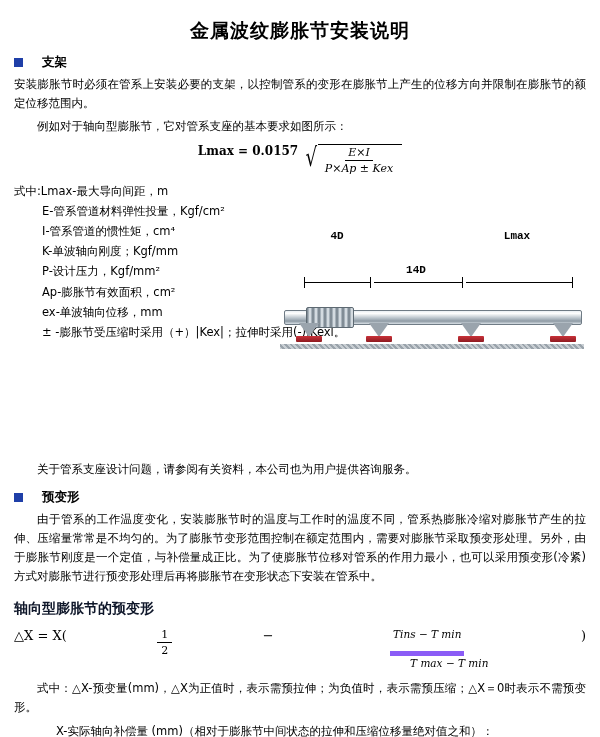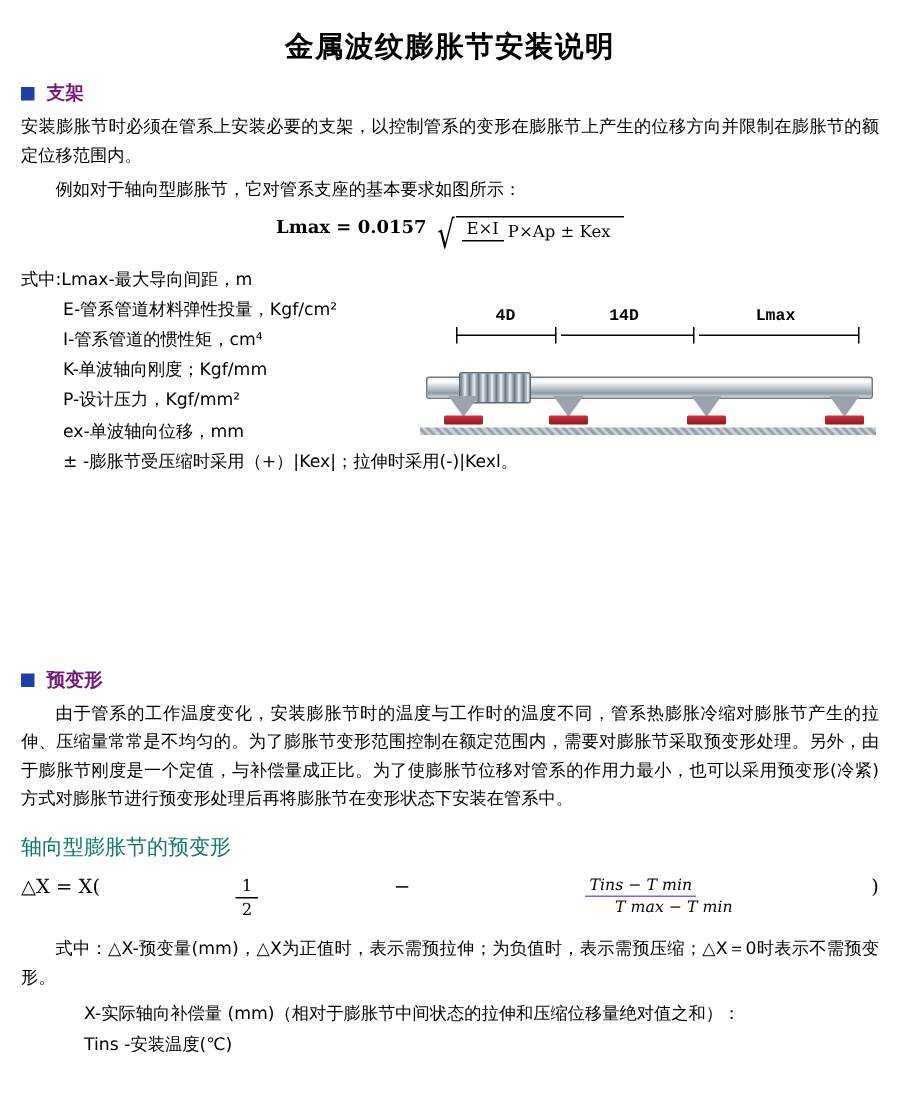--- a/index.html
+++ b/index.html
@@ -38,36 +38,36 @@
     margin: 0 0 4px 0;
     line-height: 1.65;
     text-align: justify;
     font-size: 11.5px;
   }
   .indent {
     text-indent: 2em;
   }
   .sec-head {
     font-weight: bold;
-    color: #701a75;
+    color: #000000;
     font-size: 12.5px;
     margin: 10px 0 4px 0;
     display: flex;
     align-items: center;
-    gap: 8px;
+    gap: 19px;
   }
   .sq {
     display: inline-block;
     width: 9px;
     height: 9px;
     background: #1f3fa8;
   }
   .subhead {
-    color: #0f766e;
-    font-weight: normal;
+    color: #0f172a;
+    font-weight: bold;
     font-size: 14px;
     margin: 14px 0 6px 0;
   }
   .formula-box {
     display: flex;
     justify-content: center;
     margin: 8px 0 6px 0;
   }
   .formula {
     font-family: "DejaVu Serif", "Liberation Serif", serif;
@@ -86,24 +86,25 @@
     line-height: 1;
     margin-right: -2px;
     transform: scaleX(0.7);
   }
   .sqrt .under {
     border-top: 1px solid #000;
     padding: 1px 6px 0 4px;
   }
   .frac {
     display: inline-flex;
-    flex-direction: row;
+    flex-direction: column;
     align-items: center;
     vertical-align: middle;
     font-size: 11px;
+    font-style: italic;
   }
   .frac .num {
     border-bottom: 1px solid #000;
     padding: 0 3px 1px 3px;
   }
   .frac .den {
     padding: 1px 3px 0 3px;
   }
   .legend {
     margin: 6px 0 0 0;
@@ -128,21 +129,21 @@
   }
   .fig-labels {
     display: flex;
     font-size: 11px;
     font-weight: bold;
     font-family: "DejaVu Serif", "Liberation Serif", serif;
     padding-left: 26px;
   }
   .fig-labels span { display: inline-block; font-family: Liberation Mono, monospace; }
   .lbl-4d { width: 66px; text-align: center; }
-  .lbl-14d { width: 92px; text-align: center; }
+  .lbl-14d { width: 92px; text-align: center; margin-top: 34px; }
   .lbl-lmax { width: 110px; text-align: center; }
   .fig-line-row {
     position: relative;
     height: 14px;
     margin-left: 26px;
     margin-right: 6px;
   }
   .fig-line-row .seg {
     position: absolute;
     top: 6px;
@@ -224,21 +225,21 @@
   }
   .small-frac {
     display: inline-flex;
     flex-direction: column;
     align-items: center;
     font-size: 10.5px;
     font-style: italic;
     vertical-align: middle;
     margin: 0 2px;
   }
-  .small-frac .num { border-bottom: 1px solid #8b5cf6; padding: 0 3px 1px; }
+  .small-frac .num { border-bottom: 5px solid #8b5cf6; padding: 0 3px 11px; }
   .small-frac .den { padding: 1px 3px 0; margin-left: 44px; }
   .halffrac {
     display: inline-flex;
     flex-direction: column;
     align-items: center;
     font-size: 11px;
     vertical-align: middle;
     margin: 0 3px;
     font-style: normal;
   }
@@ -281,20 +282,21 @@
         </span>
       </span>
     </div>
 
     <div class="legend">
       <div class="first">式中:Lmax-最大导向间距，m</div>
       <div>E-管系管道材料弹性投量，Kgf/cm²</div>
       <div>I-管系管道的惯性矩，cm⁴</div>
       <div>K-单波轴向刚度；Kgf/mm</div>
       <div>P-设计压力，Kgf/mm²</div>
+      <div>Ap-膨胀节有效面积，cm²</div>
       <div>ex-单波轴向位移，mm</div>
       <div>± -膨胀节受压缩时采用（+）|Kex|；拉伸时采用(-)|Kexl。</div>
     </div>
 
     <div class="fig-row">
       <div class="figure">
         <div class="fig-labels">
           <span class="lbl-4d">4D</span>
           <span class="lbl-14d">14D</span>
           <span class="lbl-lmax">Lmax</span>
@@ -325,20 +327,21 @@
           </div>
           <div class="anchor" style="left:272px;">
             <span class="tri"></span>
             <span class="base"></span>
           </div>
           <div class="ground"></div>
         </div>
       </div>
     </div>
 
+    <p class="para indent">关于管系支座设计问题，请参阅有关资料，本公司也为用户提供咨询服务。</p>
 
     <div class="sec-head">
       <span class="sq"></span>
       <span>预变形</span>
     </div>
 
     <p class="para indent">由于管系的工作温度变化，安装膨胀节时的温度与工作时的温度不同，管系热膨胀冷缩对膨胀节产生的拉伸、压缩量常常是不均匀的。为了膨胀节变形范围控制在额定范围内，需要对膨胀节采取预变形处理。另外，由于膨胀节刚度是一个定值，与补偿量成正比。为了使膨胀节位移对管系的作用力最小，也可以采用预变形(冷紧)方式对膨胀节进行预变形处理后再将膨胀节在变形状态下安装在管系中。</p>
 
     <div class="subhead">轴向型膨胀节的预变形</div>
 

